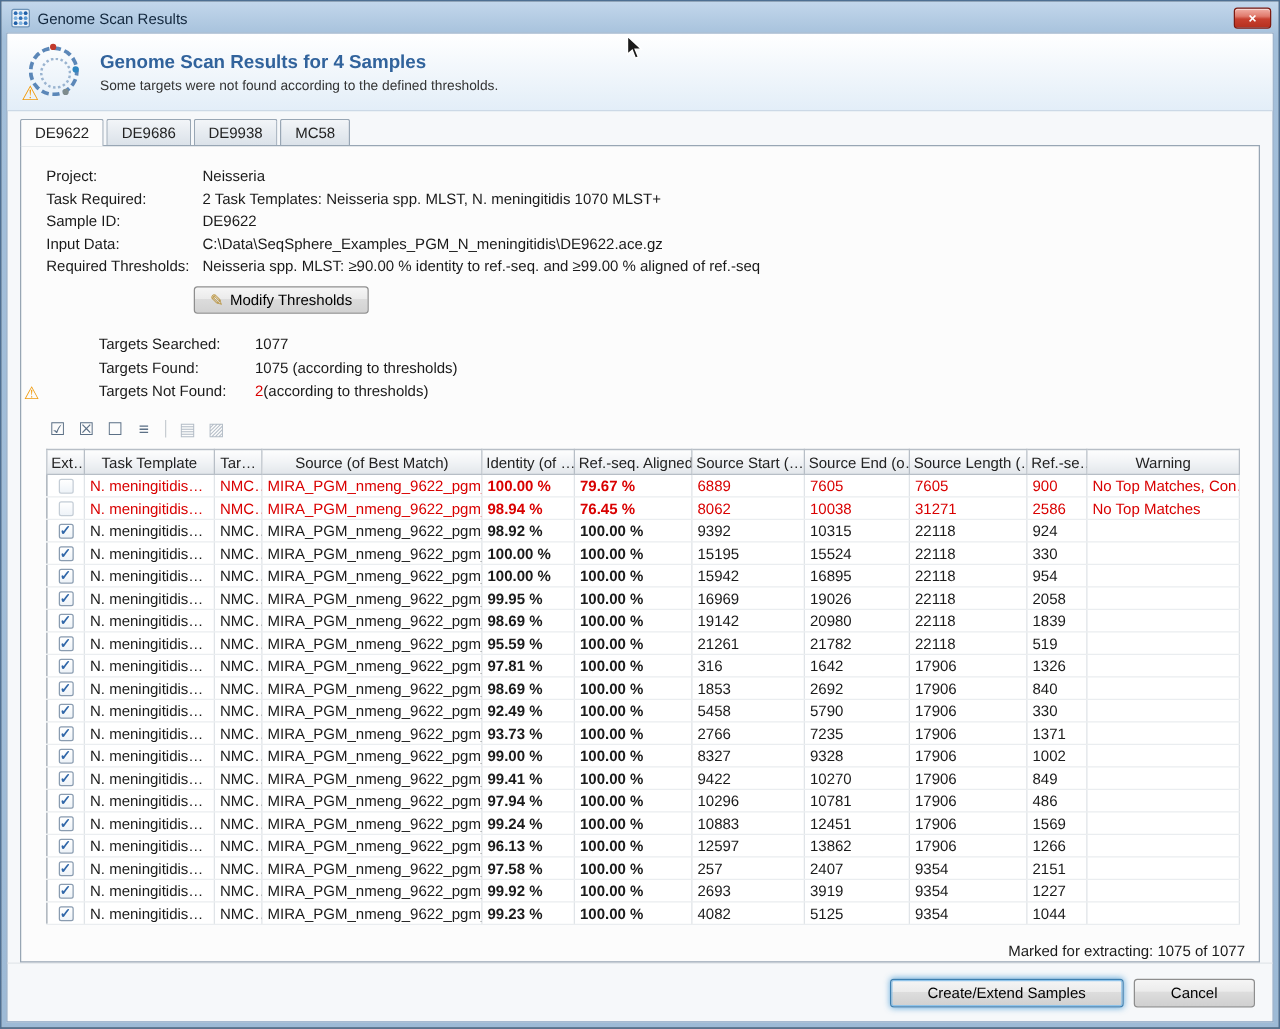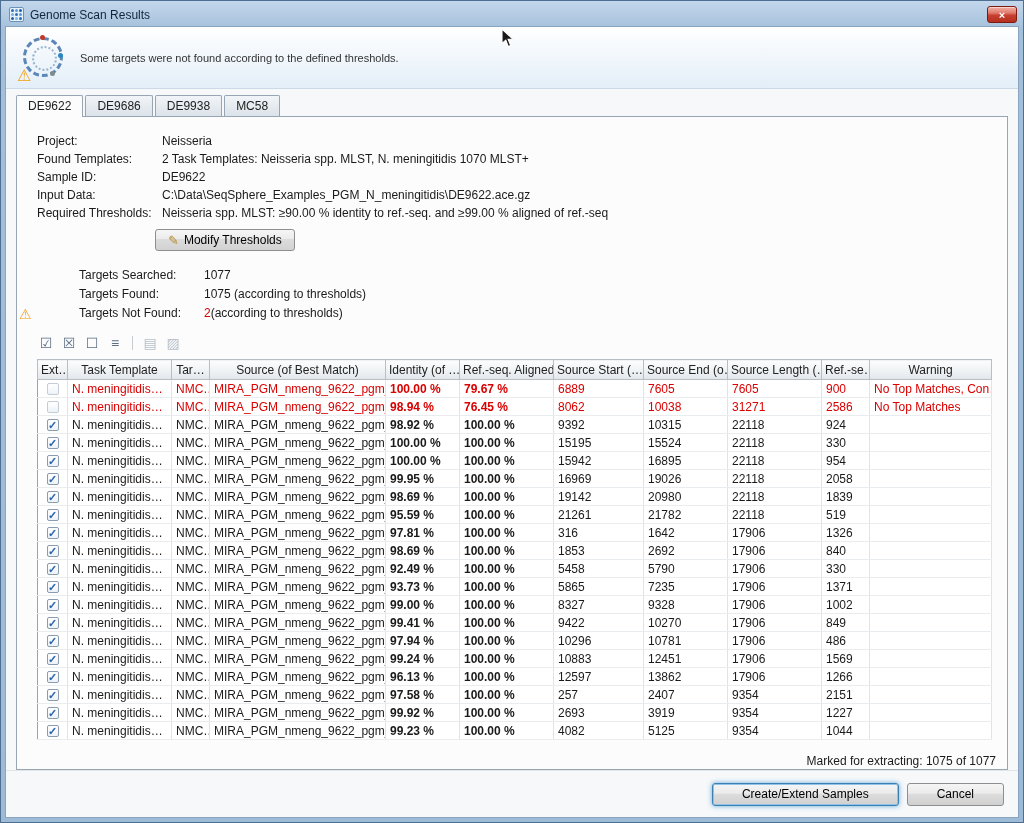--- a/index.html
+++ b/index.html
@@ -242,40 +242,41 @@
 
     <div class="header-band">
       <div class="genome-icon">
         <div class="genome-ring"></div>
         <span class="genome-dot" style="left:20px;top:0;background:#c0392b"></span>
         <span class="genome-dot" style="left:38px;top:18px;background:#2e86c1"></span>
         <span class="genome-dot" style="left:30px;top:36px;background:#7f8c8d"></span>
         <span class="genome-warn">⚠</span>
       </div>
       <div>
+        <div class="header-title">Genome Scan Results for 4 Samples</div>
         <div class="header-sub">Some targets were not found according to the defined thresholds.</div>
       </div>
     </div>
 
     <div class="tab-bar">
       <div class="tab active">DE9622</div>
       <div class="tab">DE9686</div>
       <div class="tab">DE9938</div>
       <div class="tab">MC58</div>
     </div>
 
     <div class="panel">
 
       <div class="info-grid">
         <div class="info-row">
           <span class="info-label">Project:</span>
           <span class="info-value">Neisseria</span>
         </div>
         <div class="info-row">
-          <span class="info-label">Found Templates:</span>
+          <span class="info-label">Task Required:</span>
           <span class="info-value">2 Task Templates: Neisseria spp. MLST, N. meningitidis 1070 MLST+</span>
         </div>
         <div class="info-row">
           <span class="info-label">Sample ID:</span>
           <span class="info-value">DE9622</span>
         </div>
         <div class="info-row">
           <span class="info-label">Input Data:</span>
           <span class="info-value">C:\Data\SeqSphere_Examples_PGM_N_meningitidis\DE9622.ace.gz</span>
         </div>
@@ -494,21 +495,21 @@
                 <td class="col-refseq">330</td>
                 <td class="col-warning"></td>
               </tr>
               <tr>
                 <td class="cb-cell"><span class="cb checked"></span></td>
                 <td class="col-task">N. meningitidis…</td>
                 <td class="col-target">NMC…</td>
                 <td class="col-source">MIRA_PGM_nmeng_9622_pgm_m…</td>
                 <td class="col-identity">93.73 %</td>
                 <td class="col-aligned">100.00 %</td>
-                <td class="col-start">5865</td>
+                <td class="col-start">2766</td>
                 <td class="col-end">7235</td>
                 <td class="col-length">17906</td>
                 <td class="col-refseq">1371</td>
                 <td class="col-warning"></td>
               </tr>
               <tr>
                 <td class="cb-cell"><span class="cb checked"></span></td>
                 <td class="col-task">N. meningitidis…</td>
                 <td class="col-target">NMC…</td>
                 <td class="col-source">MIRA_PGM_nmeng_9622_pgm_m…</td>

